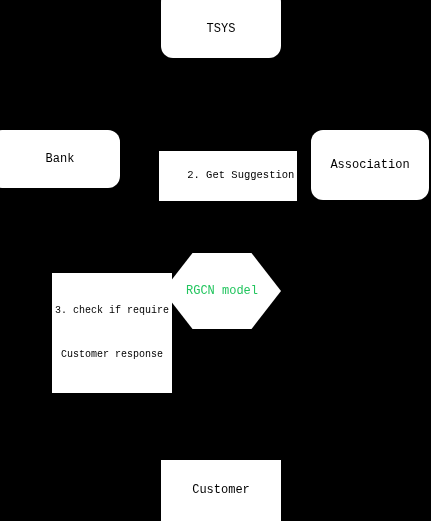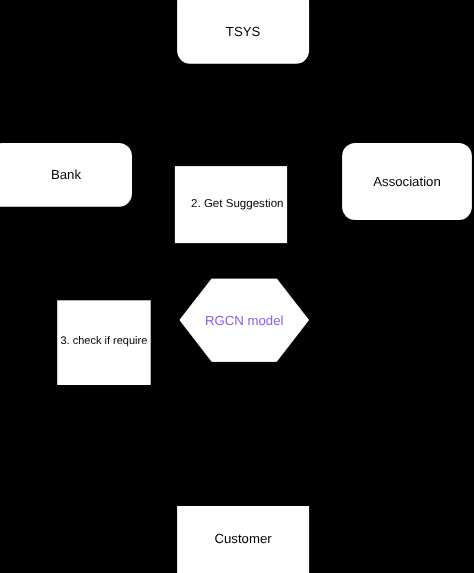--- a/index.html
+++ b/index.html
@@ -7,21 +7,21 @@
     margin: 0;
     padding: 0;
     background: #000000;
   }
   #canvas {
     position: relative;
     width: 431px;
     height: 521px;
     background: #000000;
     overflow: hidden;
-    font-family: Liberation Sans, sans-serif;
+    font-family: Liberation Mono, monospace;
   }
   .node {
     position: absolute;
     background: #ffffff;
     color: #000000;
     display: flex;
     align-items: center;
     justify-content: center;
     text-align: center;
     font-size: 12px;
@@ -76,42 +76,42 @@
     background: #ffffff;
     -webkit-clip-path: polygon(25% 0%, 75% 0%, 100% 50%, 75% 100%, 25% 100%, 0% 50%);
     clip-path: polygon(25% 0%, 75% 0%, 100% 50%, 75% 100%, 25% 100%, 0% 50%);
   }
   #node-rgcn .hex-label {
     position: absolute;
     inset: 0;
     display: flex;
     align-items: center;
     justify-content: center;
-    color: #8b5cf6;
+    color: #22c55e;
     font-size: 12px;
     text-align: center;
   }
 
   
   .edge-label {
     position: absolute;
     background: #ffffff;
     color: #000000;
     font-size: 10px;
     line-height: 1.45;
     text-align: center;
     white-space: pre;
     padding: 1px 2px;
     box-sizing: border-box;
   }
   #label-get-suggestion {
     left: 159px;
     top: 151px;
     font-size: 10.5px;
-    padding: 12px 3px;
+    padding: 2px 3px;
   }
   #label-check-require {
     left: 52px;
     top: 273px;
     padding: 2px 3px;
   }
   #label-check-customer {
     left: 169px;
     top: 366px;
     padding: 2px 3px;
@@ -153,16 +153,17 @@
   <div class="node square" id="node-customer">
     <span>Customer</span>
   </div>
 
   <div class="edge-label" id="label-get-suggestion">
     <span>2. Get Suggestion</span>
   </div>
 
   <div class="edge-label" id="label-check-require">
     <div>3. check if require</div>
+    <div>Customer response</div>
   </div>
 
 
 </div>
 
 </body></html>

